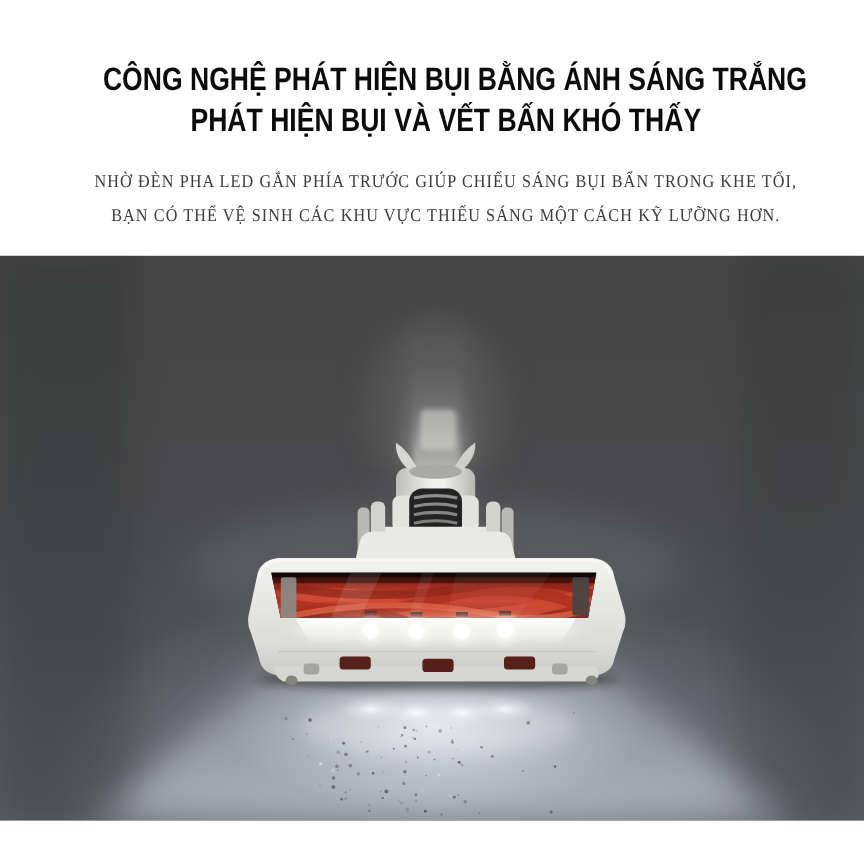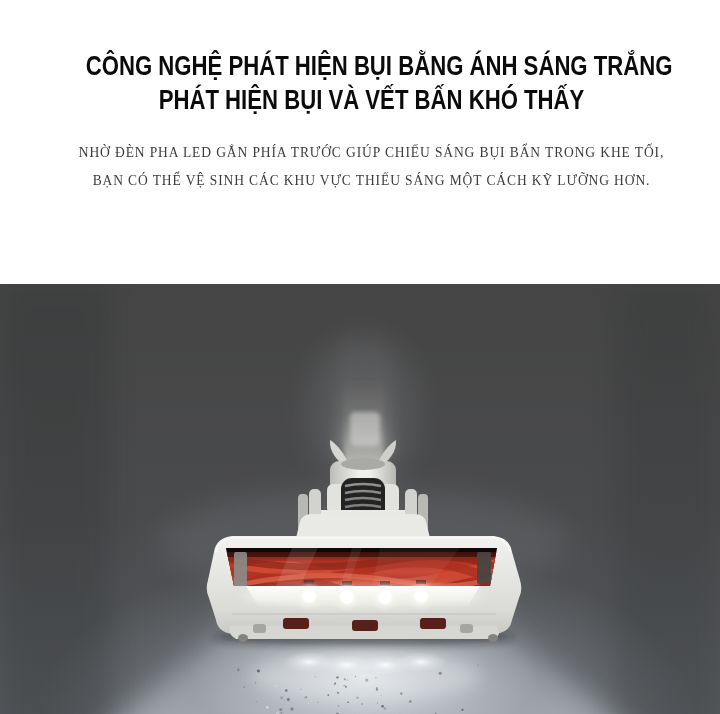--- a/index.html
+++ b/index.html
@@ -1,20 +1,20 @@
 <!DOCTYPE html>
 <html><head>
 <meta charset="utf-8">
 <style>
   html,body{margin:0;padding:0;background:#ffffff;}
   .page{
     position:relative;width:720px;height:714px;background:#ffffff;
     font-family:"Liberation Sans",sans-serif;overflow:hidden;
   }
-  .header{height:284px;box-sizing:border-box;padding-top:49px;padding-left:23px;}
+  .header{height:213px;box-sizing:border-box;padding-top:49px;padding-left:23px;}
   .headline{
     margin:0;text-align:center;color:#0b0b0b;
     font-family:"Liberation Sans",sans-serif;font-weight:700;
     font-size:27px;line-height:34px;letter-spacing:0;
     transform:scaleX(.82);transform-origin:50% 50%;
     font-stretch:condensed;white-space:nowrap;
   }
   .headline .hl-line{display:block;}
   .subtitle{
     margin:22px 0 0;text-align:center;color:#3c3c3c;

